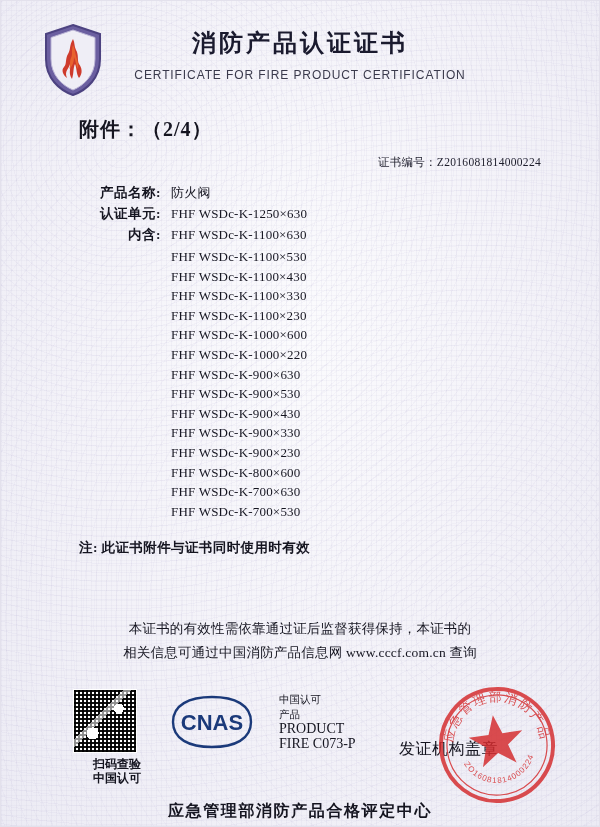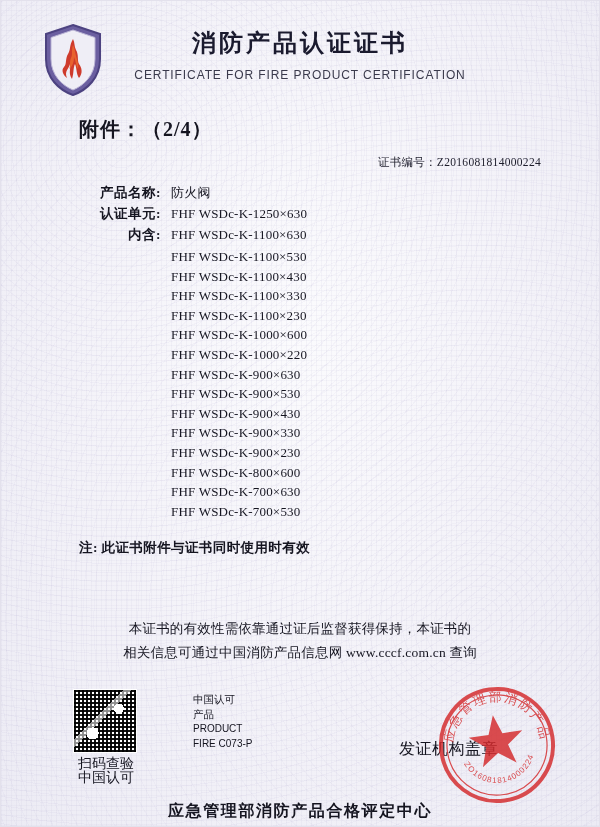--- a/index.html
+++ b/index.html
@@ -159,46 +159,47 @@
     background:
       linear-gradient(135deg, rgba(255,255,255,0.0) 0 40%, rgba(255,255,255,0.55) 40% 46%, rgba(255,255,255,0) 46%),
       radial-gradient(circle at 30% 70%, #fff 0 6px, transparent 6px),
       radial-gradient(circle at 72% 30%, #fff 0 5px, transparent 5px);
   }
   .qr-caption {
     position: absolute;
     left: 70px;
     top: 70px;
     width: 70px;
-    font-size: 14px;
+    font-size: 12px;
     line-height: 14px;
     color: #14141f;
-    text-align: center;
+    text-align: right;
+    font-weight: bold;
   }
   .cnas {
     position: absolute;
     left: 168px;
     top: 6px;
     display: flex;
     align-items: center;
   }
   .cnas-mark {
     width: 86px;
     height: 54px;
     position: relative;
   }
   .cnas-info {
     margin-left: 24px;
     font-size: 10.5px;
     line-height: 14.5px;
     color: #14141f;
   }
   .cnas-info .en {
-    font-family: Liberation Sans, sans-serif;
-    font-size: 10px;
+    font-family: Liberation Serif, serif;
+    font-size: 14px;
   }
   .issuer {
     position: absolute;
     left: 398px;
     top: 52px;
     font-size: 16px;
     color: #14141f;
     letter-spacing: 0.5px;
   }
   .seal {
@@ -284,20 +285,26 @@
   </div>
 
   <div class="footer-row">
     <div class="qr"></div>
     <div class="qr-caption">
       <div>扫码查验</div>
       <div>中国认可</div>
     </div>
 
     <div class="cnas">
+      <div class="cnas-mark">
+        <svg viewBox="0 0 86 54" width="86" height="54">
+          <path d="M4 27 C4 10 20 2 43 2 C66 2 82 10 82 27 C82 44 66 52 43 52 C20 52 4 44 4 27 Z" fill="none" stroke="#1b3a7a" stroke-width="2.4"></path>
+          <text x="43" y="35" text-anchor="middle" font-family="Liberation Sans, sans-serif" font-size="22" font-weight="bold" fill="#1b3a7a">CNAS</text>
+        </svg>
+      </div>
       <div class="cnas-info">
         <div>中国认可</div>
         <div>产品</div>
         <div class="en">PRODUCT</div>
         <div class="en">FIRE C073-P</div>
       </div>
     </div>
 
     <div class="issuer">发证机构盖章</div>
 

